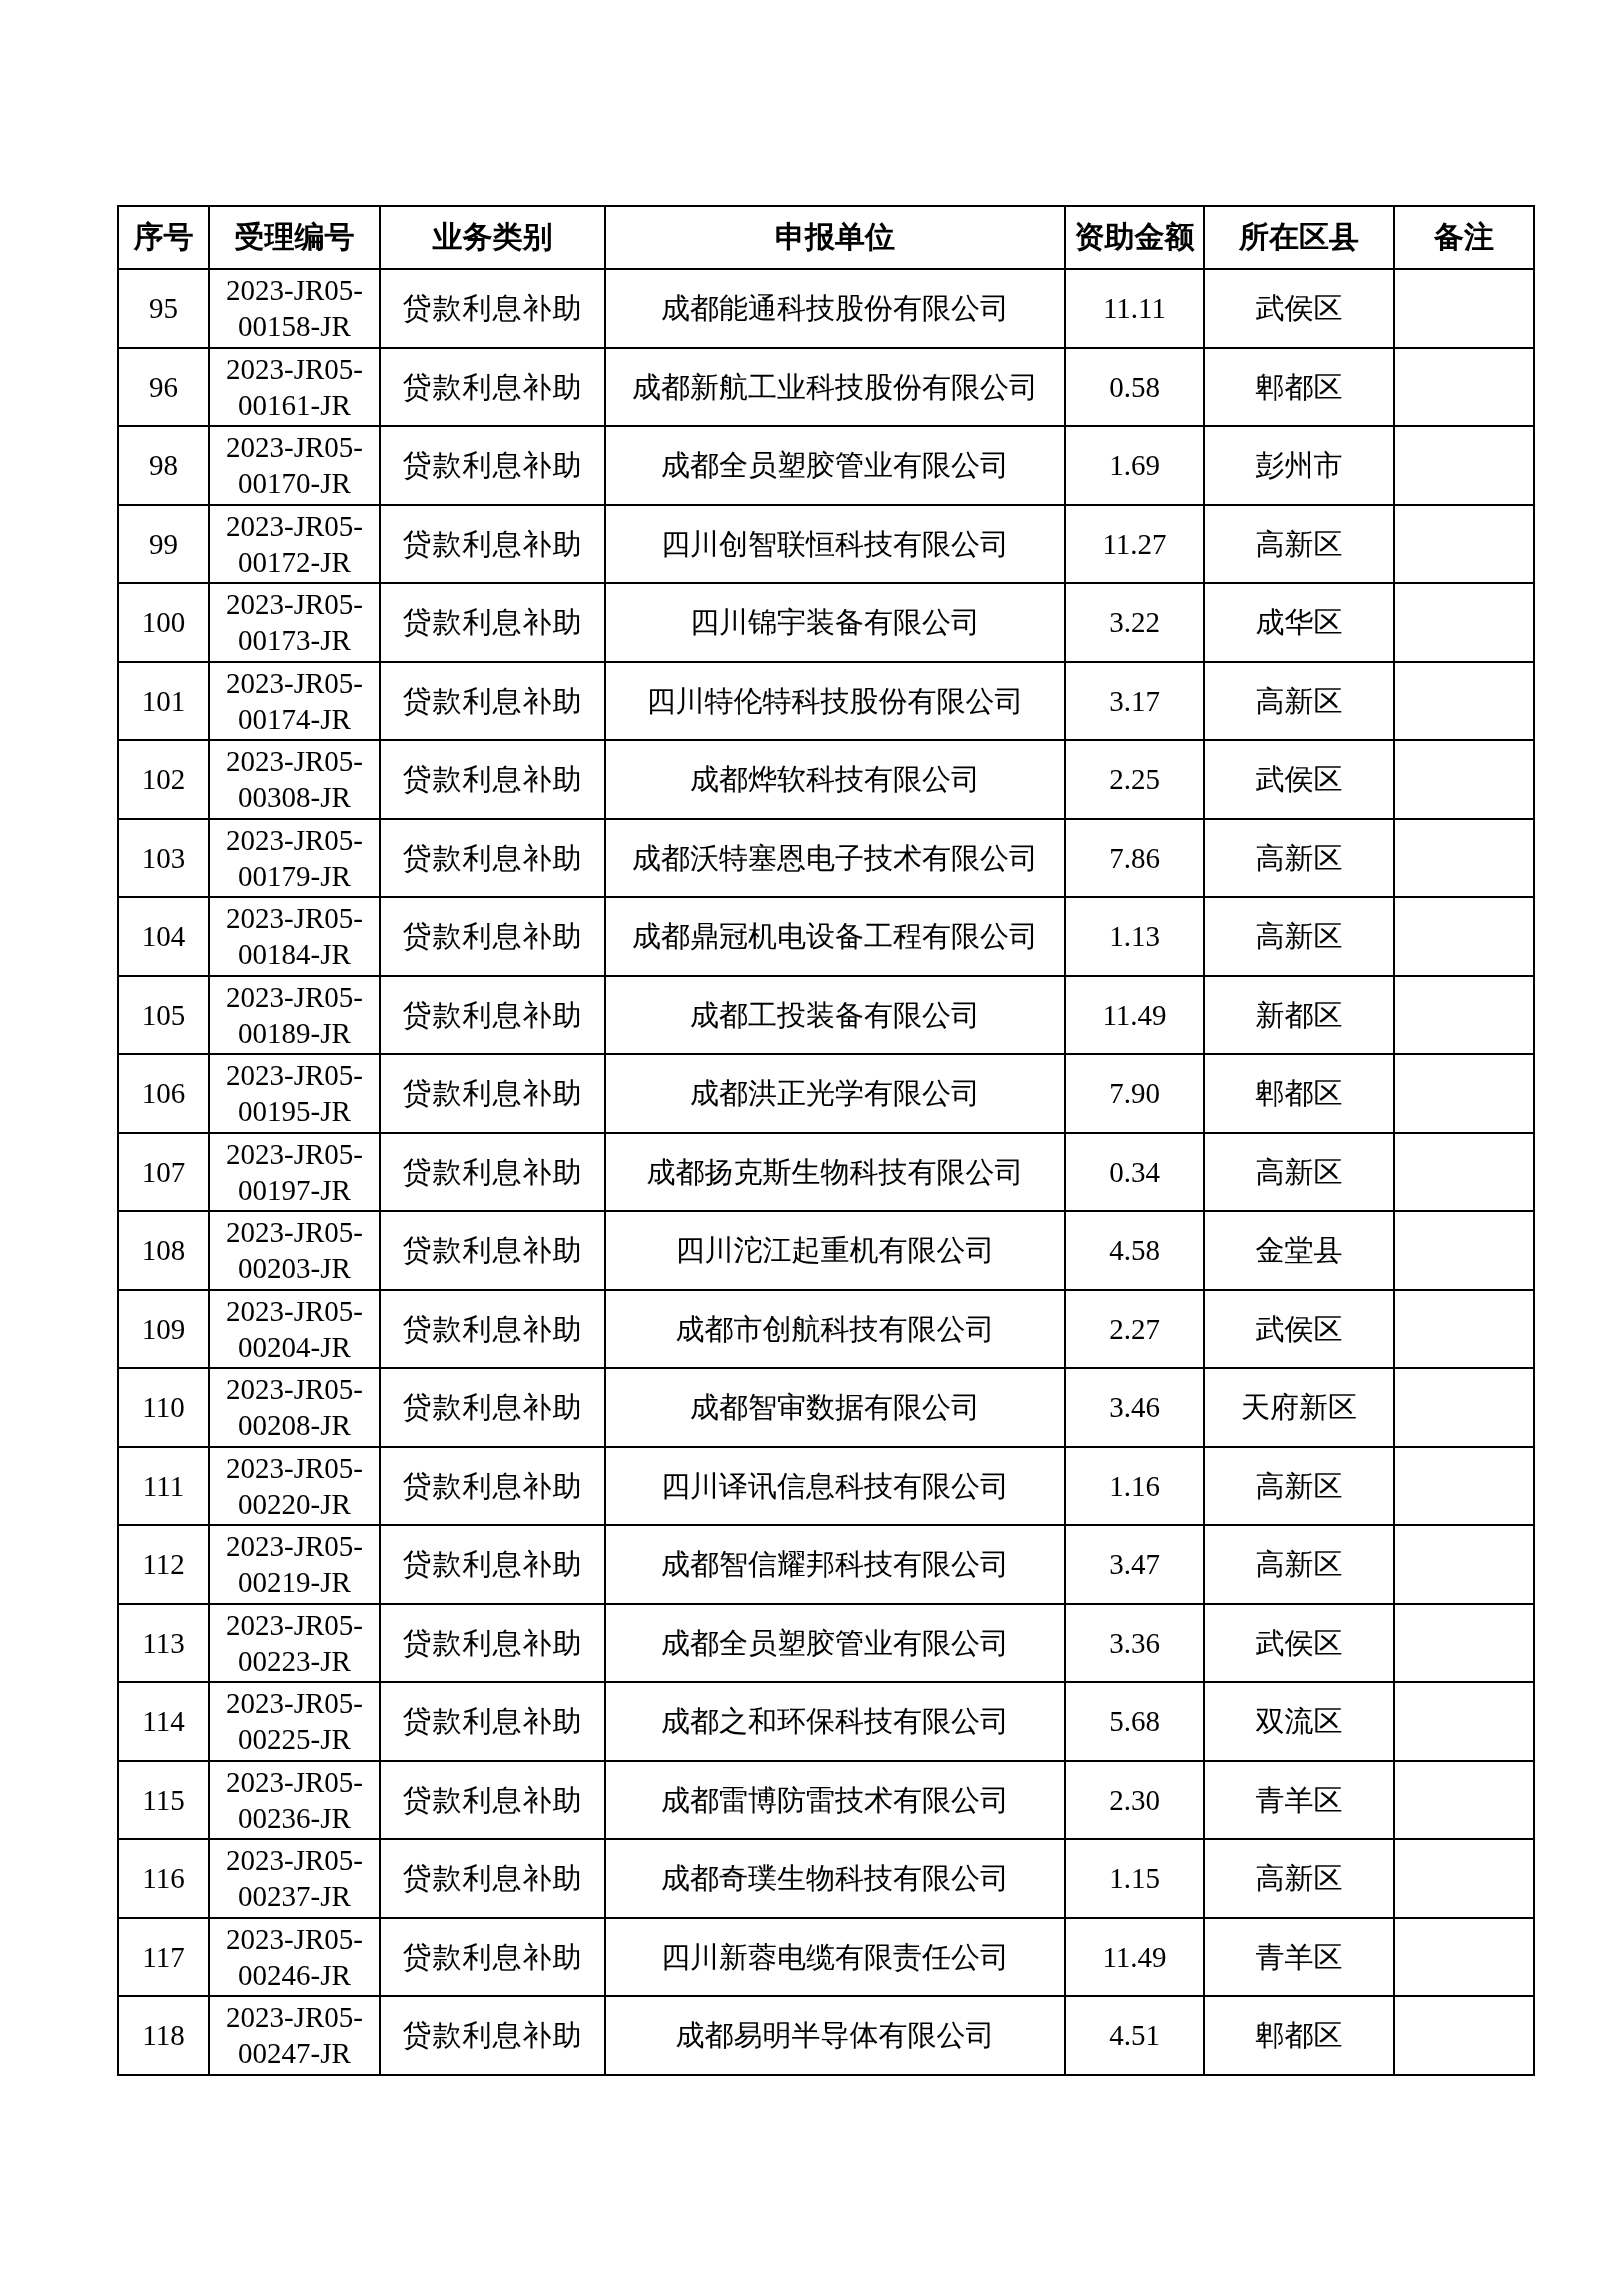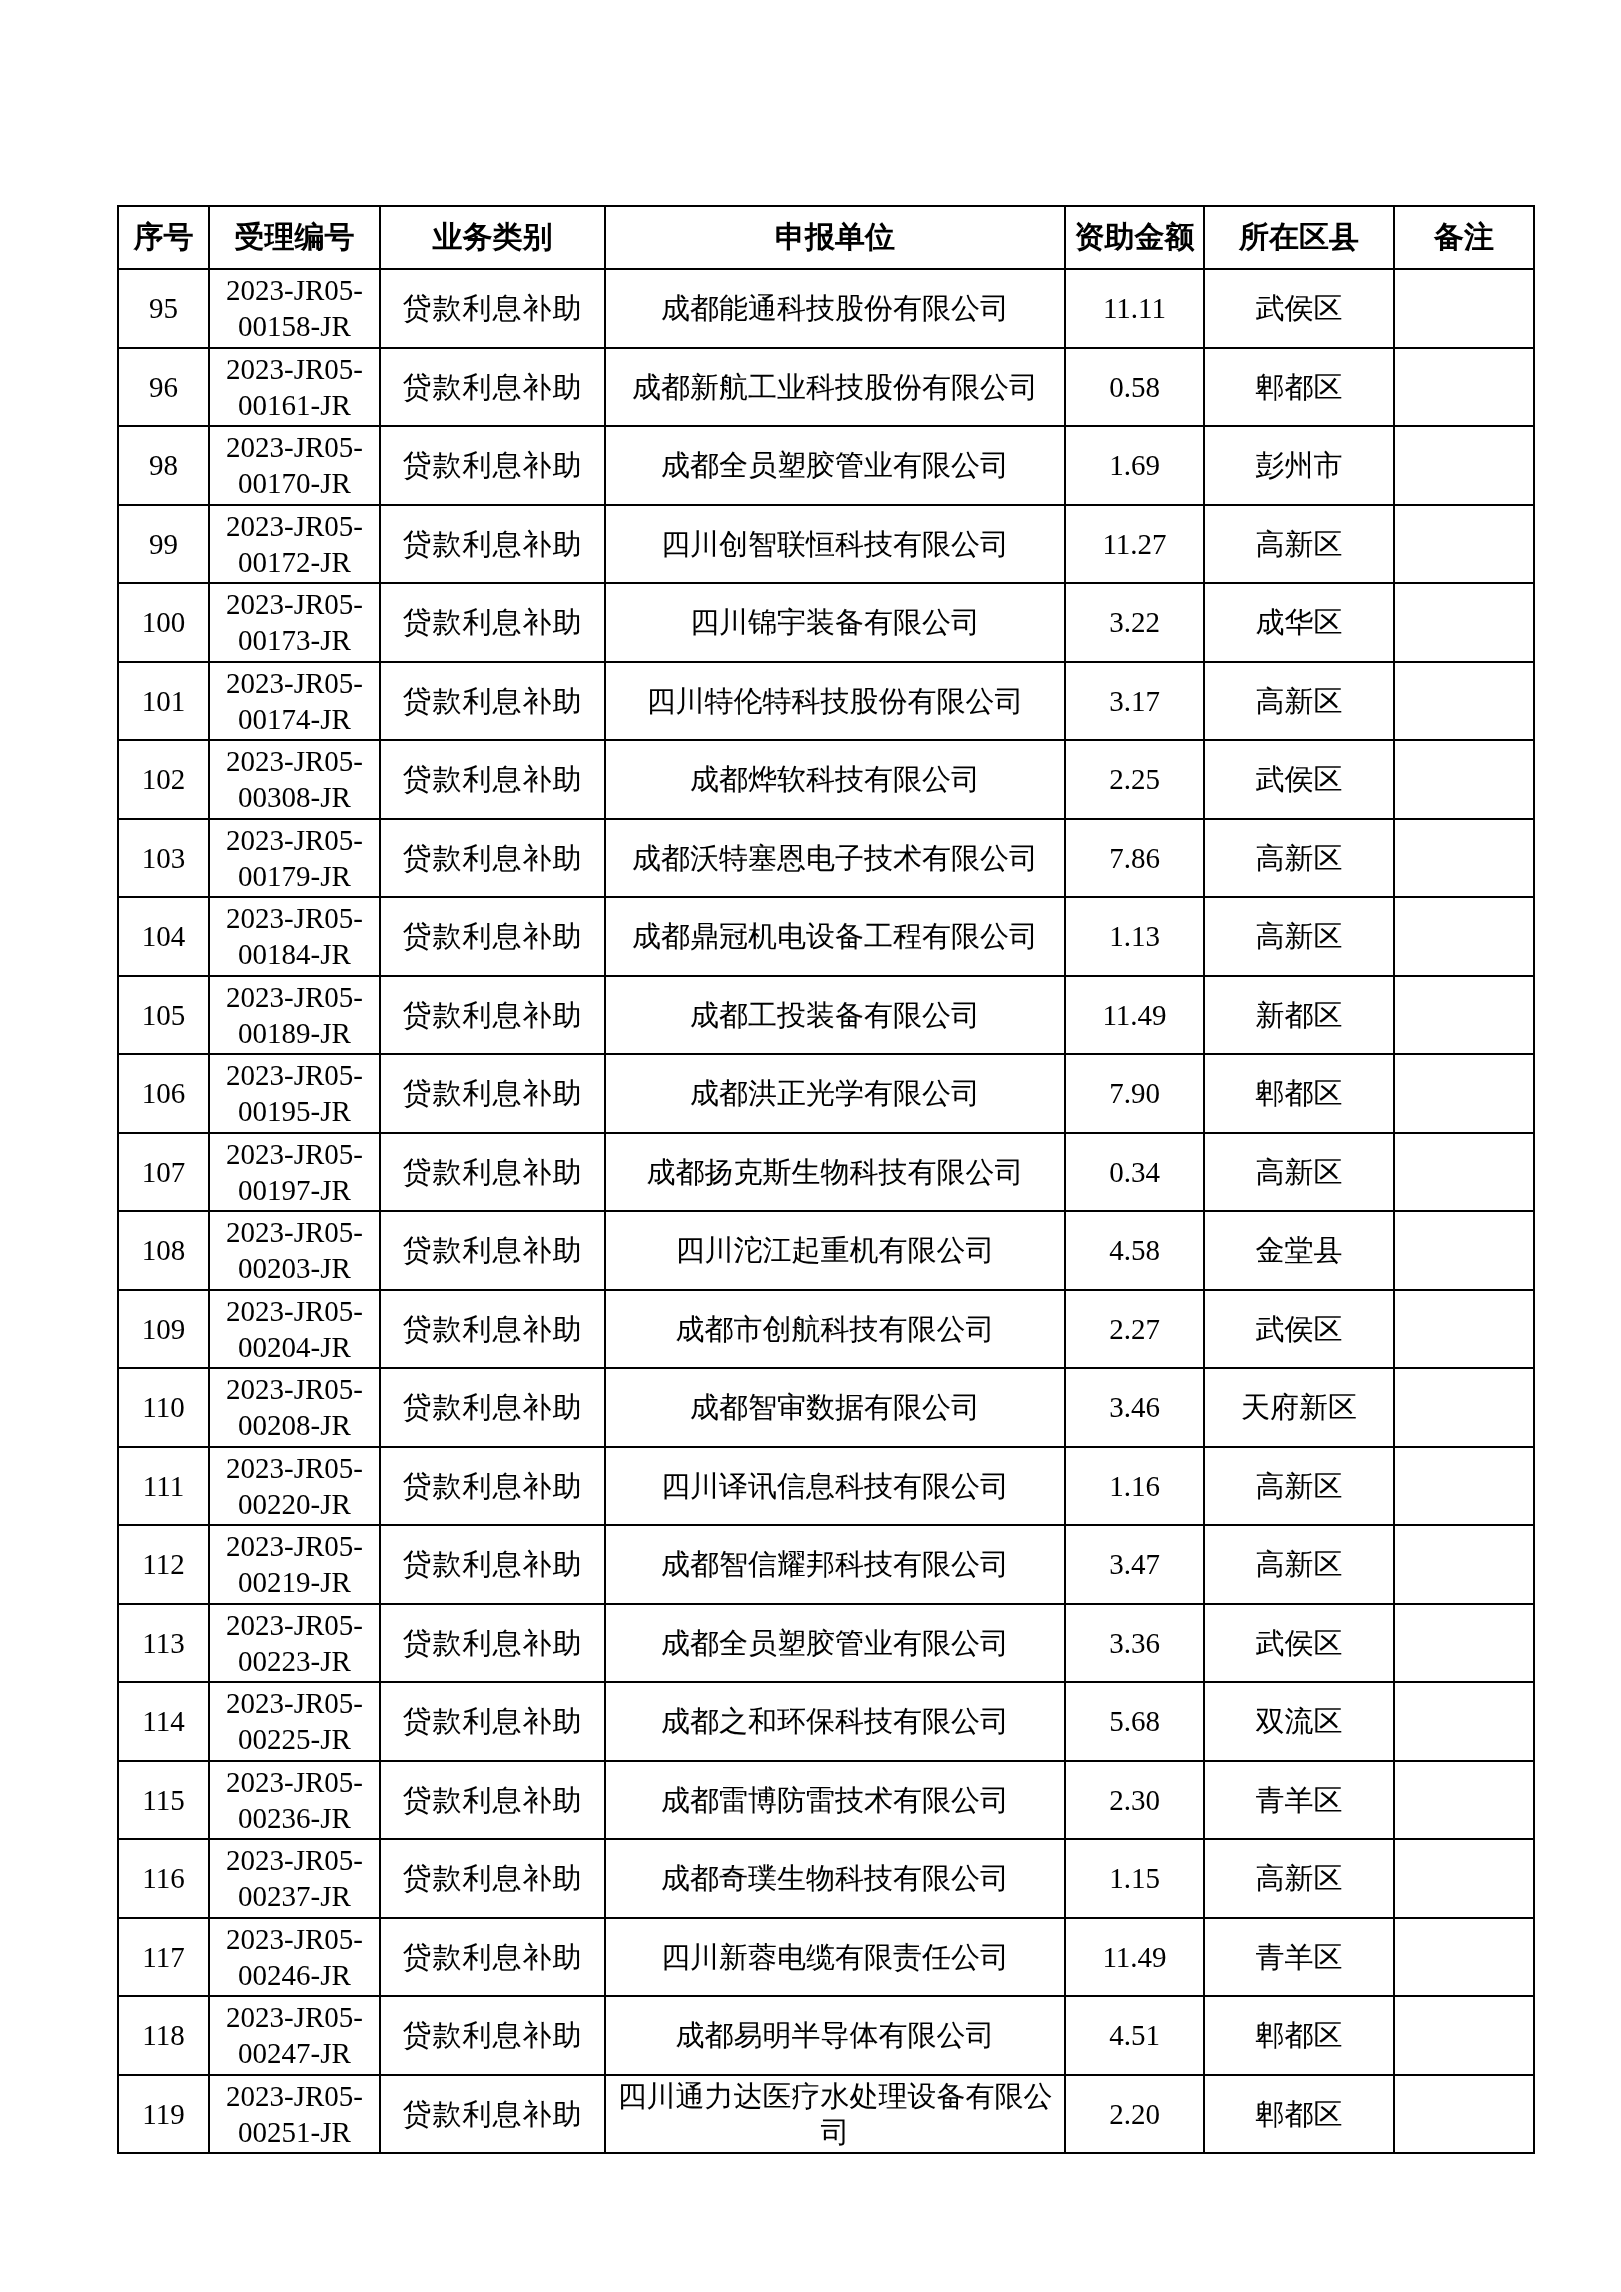--- a/index.html
+++ b/index.html
@@ -283,25 +283,16 @@
         </tr>
         <tr>
           <td class="cell-no">118</td>
           <td class="cell-code">2023-JR05-00247-JR</td>
           <td class="cell-category">贷款利息补助</td>
           <td class="cell-company">成都易明半导体有限公司</td>
           <td class="cell-amount">4.51</td>
           <td class="cell-district">郫都区</td>
           <td class="cell-remark"></td>
         </tr>
-        <tr>
-          <td class="cell-no">119</td>
-          <td class="cell-code">2023-JR05-00251-JR</td>
-          <td class="cell-category">贷款利息补助</td>
-          <td class="cell-company">四川通力达医疗水处理设备有限公司</td>
-          <td class="cell-amount">2.20</td>
-          <td class="cell-district">郫都区</td>
-          <td class="cell-remark"></td>
-        </tr>
       </tbody>
   </table>
 </div>
 
 
 </body></html>

